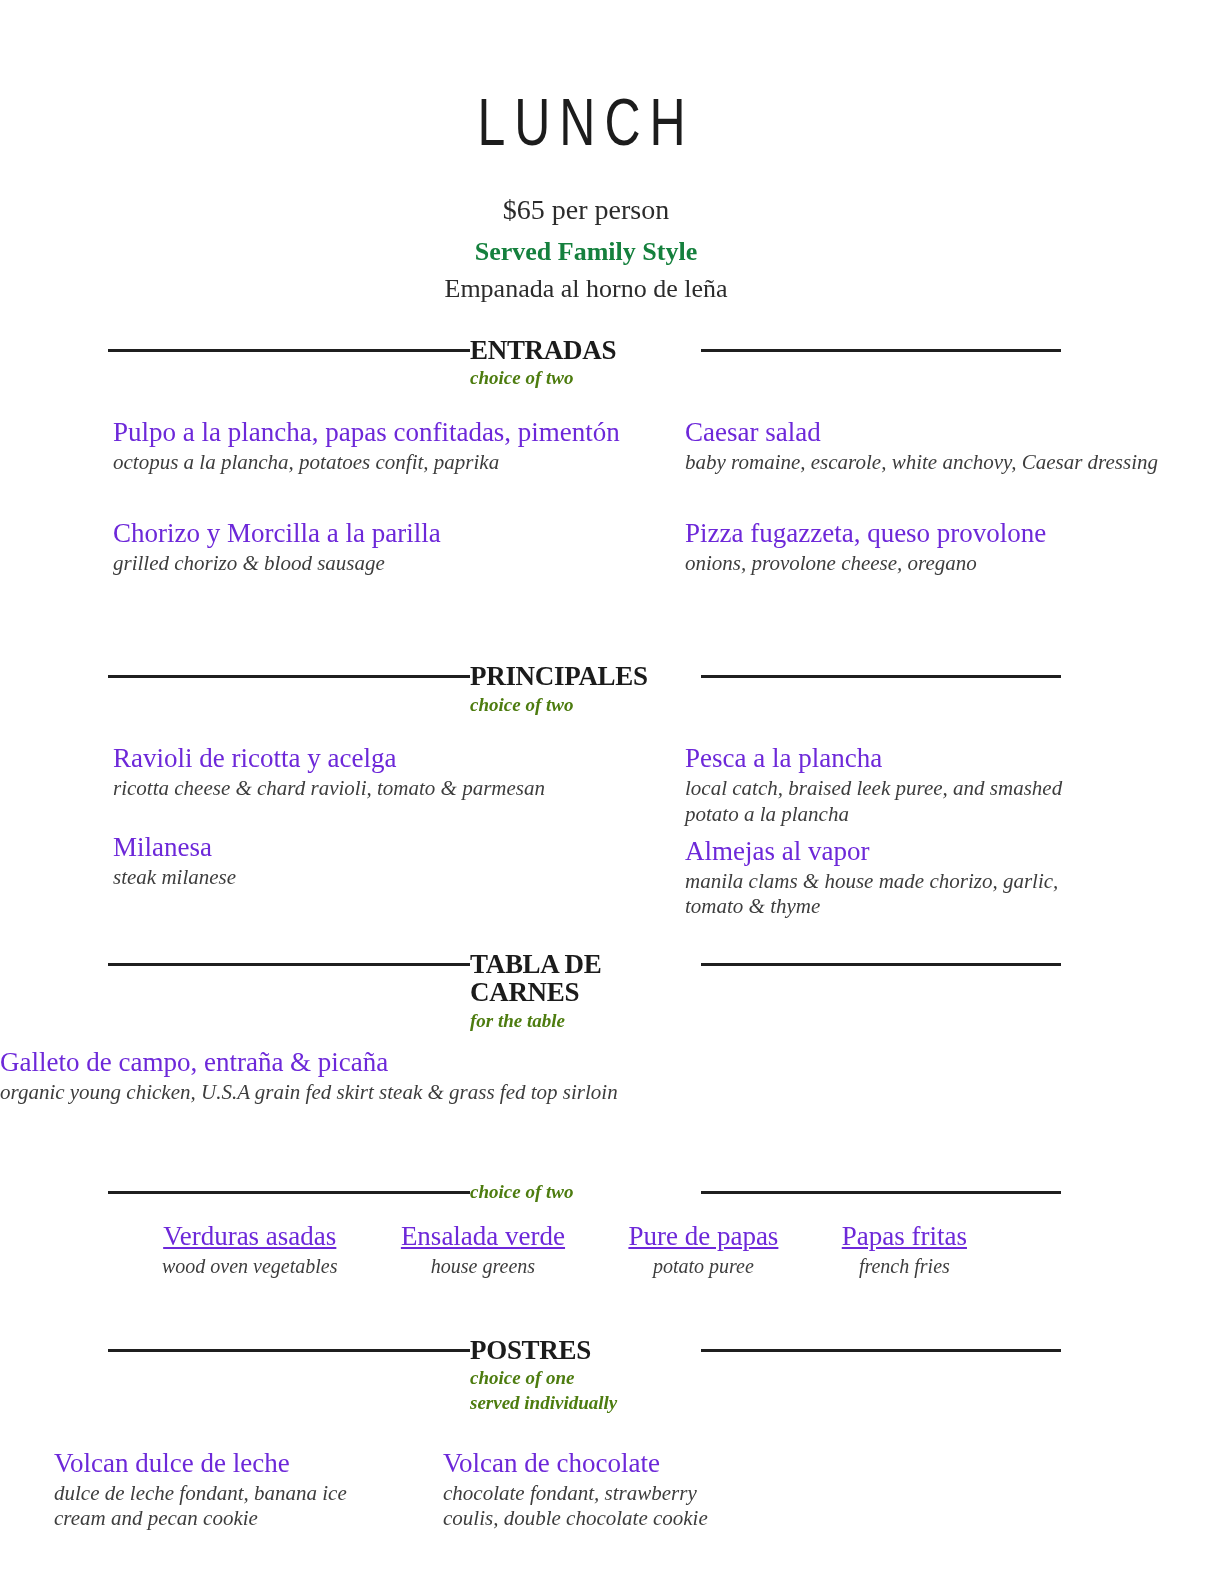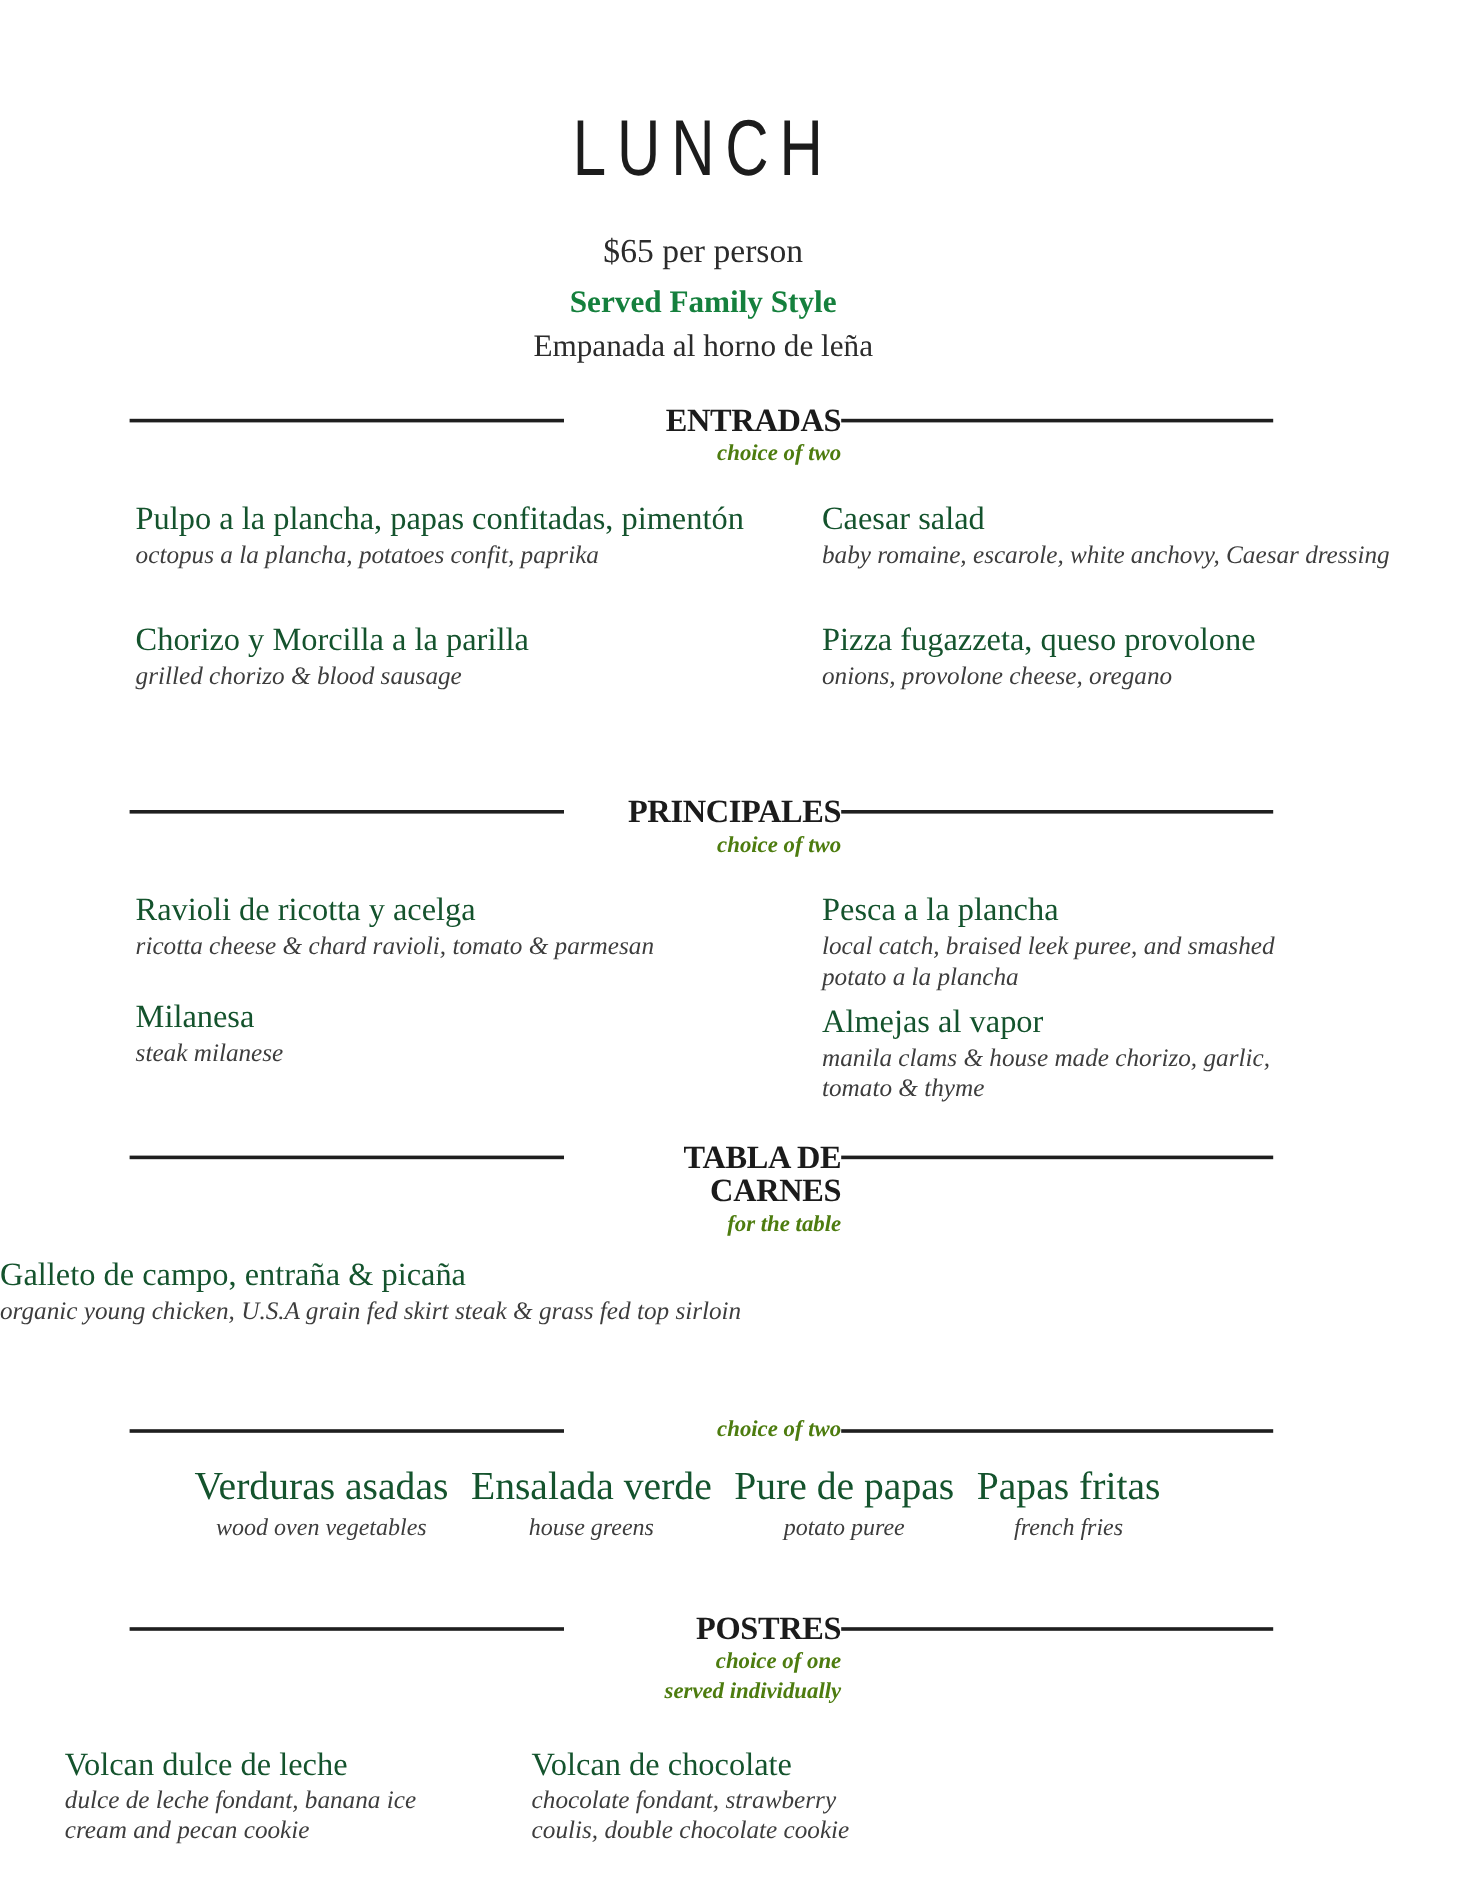--- a/index.html
+++ b/index.html
@@ -17,49 +17,49 @@
 
   .price    { margin-top:46px; text-align:center; font-size:28px; color:#2b2b2b; }
   .service  { margin-top:11px; text-align:center; font-size:26px; font-weight:700; color:#15803d; }
   .included { margin-top:7px;  text-align:center; font-size:26px; color:#2b2b2b; }
 
   
   .section-head { display:flex; align-items:flex-start; margin-left:108px; margin-right:111px; }
   .rule { height:3px; background:#1f1f1f; flex:0 0 auto; margin-top:13px; }
   .rule-left  { width:362px; }
   .rule-right { width:360px; }
-  .head-center { flex:1 1 auto; text-align:right; }
+  .head-center { flex:1 1 auto; text-align:left; }
   .section-title { font-size:27px; font-weight:700; line-height:1.05; color:#1b1b1b; letter-spacing:-0.3px; }
   .section-note  { font-size:19px; font-weight:700; font-style:italic; color:#4d7c0f; line-height:1.3; margin-top:2px; }
 
   
   .cols { display:grid; grid-template-columns:572px 430px; padding-left:113px; }
   .item { margin:0; }
-  .item-name { font-size:27px; line-height:1.15; color:#14532d; white-space:nowrap; }
+  .item-name { font-size:27px; line-height:1.15; color:#6d28d9; white-space:nowrap; }
   .item-desc { font-size:21px; font-style:italic; line-height:1.22; color:#3d3d3d; margin-top:2px; }
   .nowrap { white-space:nowrap; }
   .w400 { max-width:400px; }
   .w380 { max-width:380px; }
 
   .mt-entradas-head { margin-top:32px; }
   .mt-items { margin-top:26px; }
   .gap-40 { margin-top:42px; }
   .gap-30 { margin-top:30px; }
   .gap-8  { margin-top:8px; }
   .mt-principales-head { margin-top:86px; }
   .mt-tabla-head { margin-top:30px; }
 
   .center-item { margin-top:14px; }
   .center-item .item-name { white-space:nowrap; }
   .center-item .item-desc { white-space:nowrap; }
 
   .mt-acomp-head { margin-top:72px; }
   .acomp-row { display:flex; justify-content:space-between; margin:16px 205px 0 162px; }
   .acomp-col { text-align:center; }
-  .acomp-col .item-name { font-size:33px; }
+  .acomp-col .item-name { font-size:27px;text-decoration:underline; }
   .acomp-col .item-desc { font-size:20px; }
 
   .mt-postres-head { margin-top:58px; }
   .postres-cols { display:grid; grid-template-columns:358px 312px 330px; padding-left:54px; margin-top:32px;gap:31px; }
   .postres-cols .item-desc { max-width:330px; }
   .postres-cols .c2 .item-desc { max-width:330px; }
   .postres-cols .c3 .item-desc { max-width:310px; }
 
   .footer {
     margin-top:54px; text-align:center; line-height:1.45;

